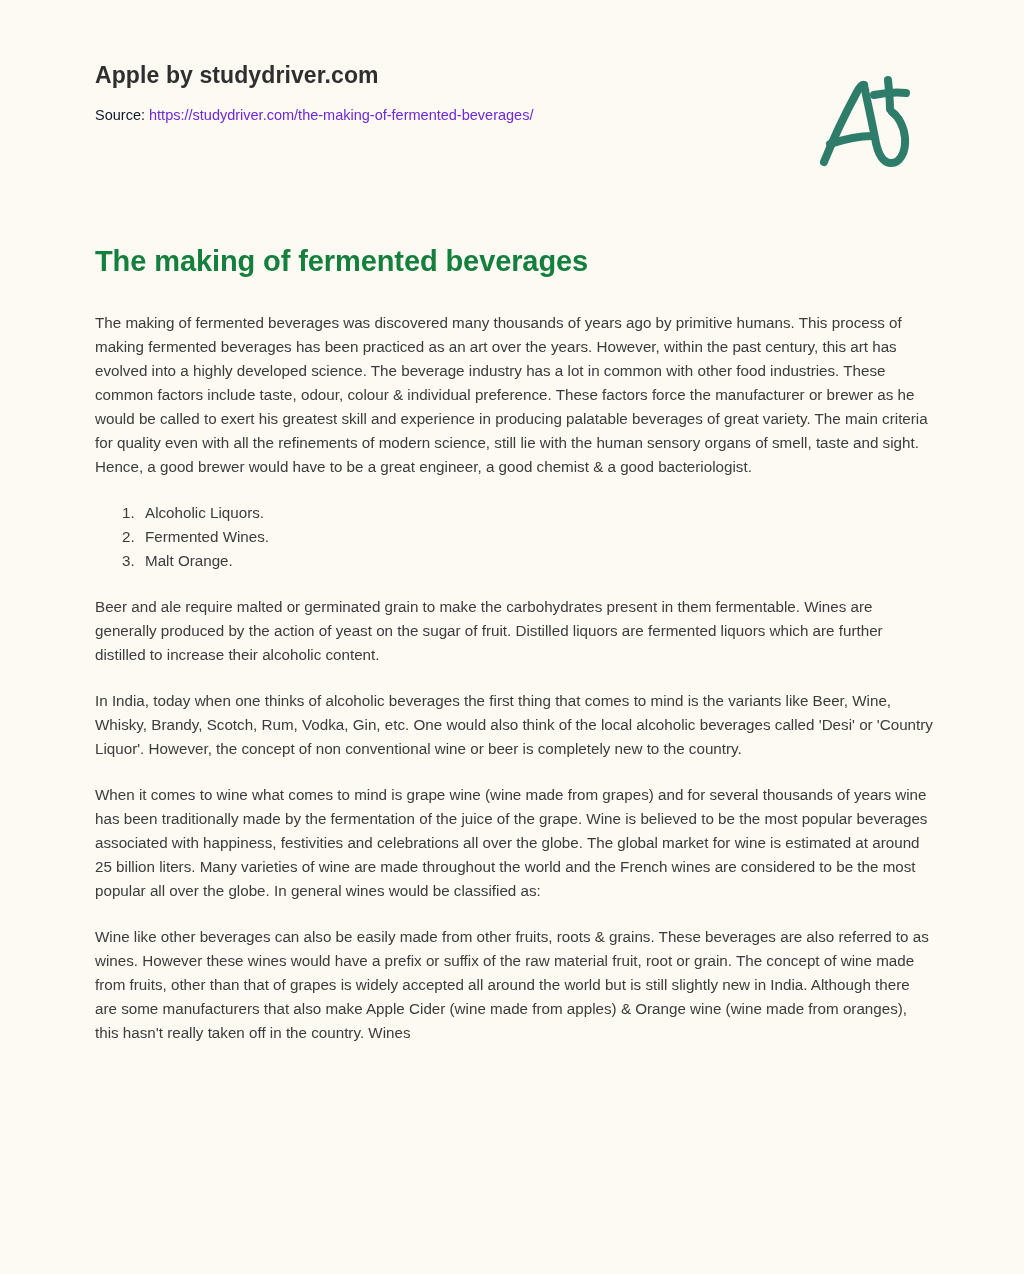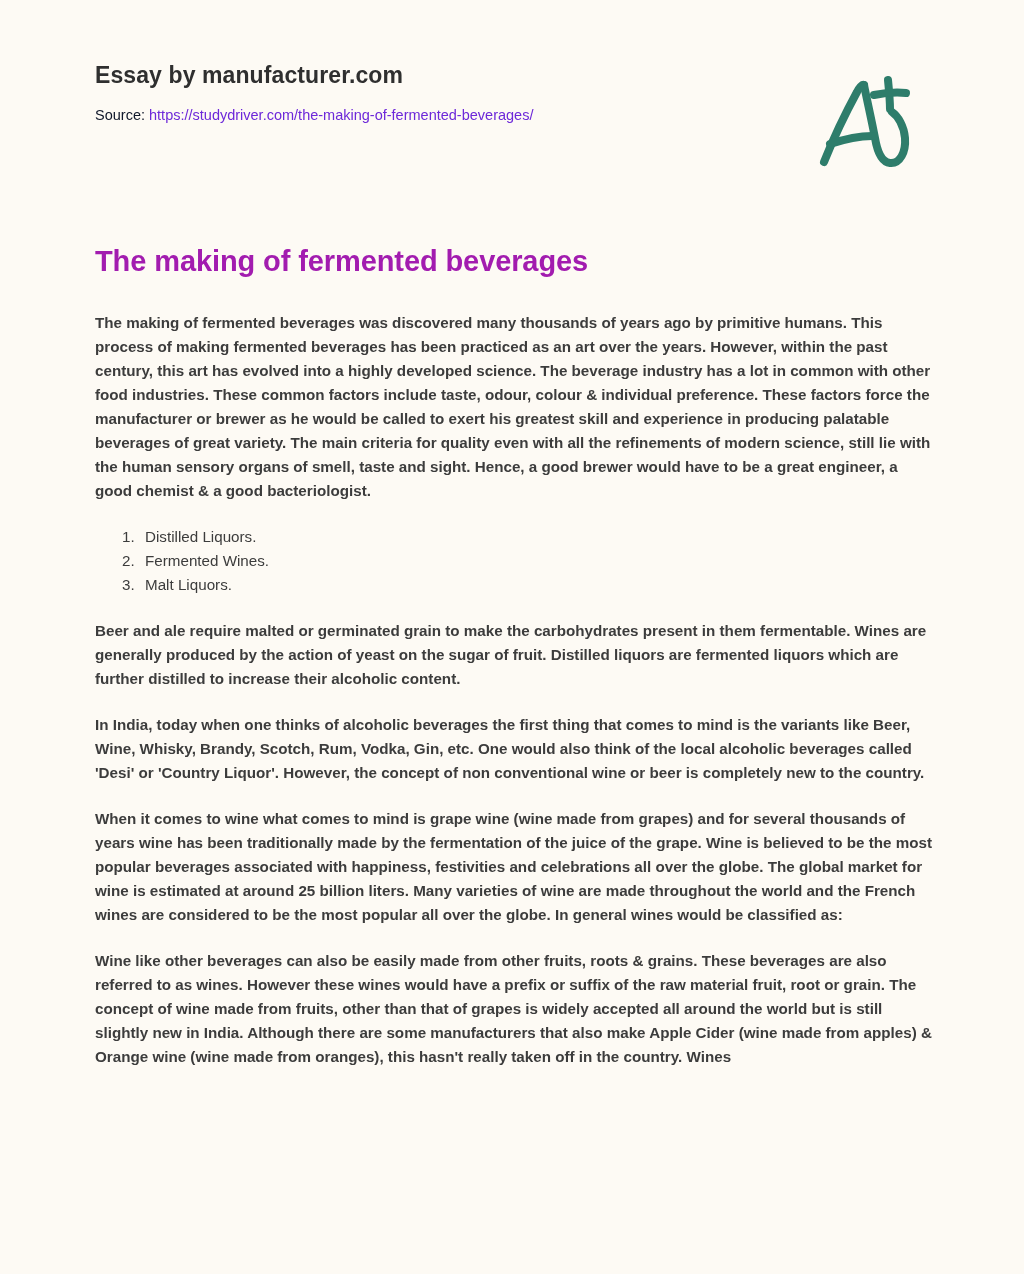--- a/index.html
+++ b/index.html
@@ -84,33 +84,32 @@
   .article {
     position: absolute;
     left: 95px;
     top: 243px;
     width: 838px;
   }
 
   .doc-title {
     font-size: 29px;
     font-weight: bold;
-    color: #a21caf;
+    color: #15803d;
     line-height: 1.25;
     margin: 0 0 32px 0;
     letter-spacing: -0.1px;
   }
 
   .para {
     font-size: 15.2px;
     line-height: 24px;
     color: #3c3c3c;
     margin: 0 0 22px 0;
     text-align: left;
-    font-weight: bold;
   }
 
   ol.numlist {
     margin: 0 0 22px 0;
     padding-left: 44px;
     font-size: 15.2px;
     line-height: 24px;
     color: #3c3c3c;
   }
   ol.numlist li {
@@ -119,21 +118,21 @@
   }
 </style>
 </head>
 <body>
 
 <div class="page">
 
   <div class="header">
 
     <div class="brand-block">
-      <div class="brand-title">Essay by manufacturer.com</div>
+      <div class="brand-title">Apple by studydriver.com</div>
 
       <div class="source-line">
         <span class="source-label">Source:</span>
         <a class="source-url" href="#">https://studydriver.com/the-making-of-fermented-beverages/</a>
       </div>
     </div>
 
     <div class="logo">
       <svg viewBox="0 0 110 110" xmlns="http://www.w3.org/2000/svg">
         <g fill="none" stroke="#2e7d6b" stroke-linecap="round" stroke-linejoin="round">
@@ -155,23 +154,23 @@
   </div>
 
   <div class="article">
 
     <h1 class="doc-title">The making of fermented beverages</h1>
 
     <p class="para">The making of fermented beverages was discovered many thousands of years ago by primitive humans. This process of making fermented beverages has been practiced as an art over the years. However, within the past century, this art has evolved into a highly developed science. The beverage industry has a lot in common with other food industries. These common factors include taste, odour, colour &amp; individual preference. These factors force the manufacturer or brewer as he would be called to exert his greatest skill and experience in producing palatable beverages of great variety. The main criteria for quality even with all the refinements of modern science, still lie with the human sensory organs of smell, taste and sight. Hence, a good brewer would have to be a great engineer, a good chemist &amp; a good bacteriologist.</p>
 
 
     <ol class="numlist">
-      <li>Distilled Liquors.</li>
+      <li>Alcoholic Liquors.</li>
       <li>Fermented Wines.</li>
-      <li>Malt Liquors.</li>
+      <li>Malt Orange.</li>
     </ol>
 
     <p class="para">Beer and ale require malted or germinated grain to make the carbohydrates present in them fermentable. Wines are generally produced by the action of yeast on the sugar of fruit. Distilled liquors are fermented liquors which are further distilled to increase their alcoholic content.</p>
 
     <p class="para">In India, today when one thinks of alcoholic beverages the first thing that comes to mind is the variants like Beer, Wine, Whisky, Brandy, Scotch, Rum, Vodka, Gin, etc. One would also think of the local alcoholic beverages called 'Desi' or 'Country Liquor'. However, the concept of non conventional wine or beer is completely new to the country.</p>
 
 
     <p class="para">When it comes to wine what comes to mind is grape wine (wine made from grapes) and for several thousands of years wine has been traditionally made by the fermentation of the juice of the grape. Wine is believed to be the most popular beverages associated with happiness, festivities and celebrations all over the globe. The global market for wine is estimated at around 25 billion liters. Many varieties of wine are made throughout the world and the French wines are considered to be the most popular all over the globe. In general wines would be classified as:</p>
 
 

